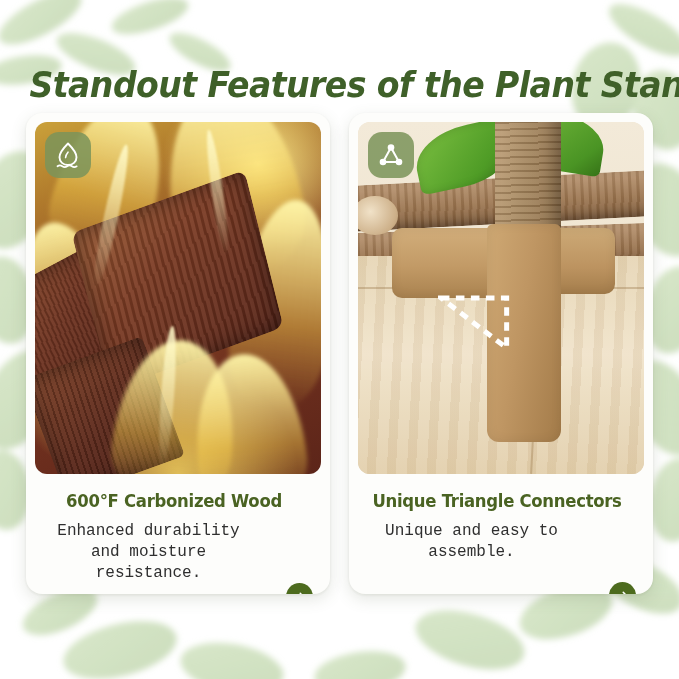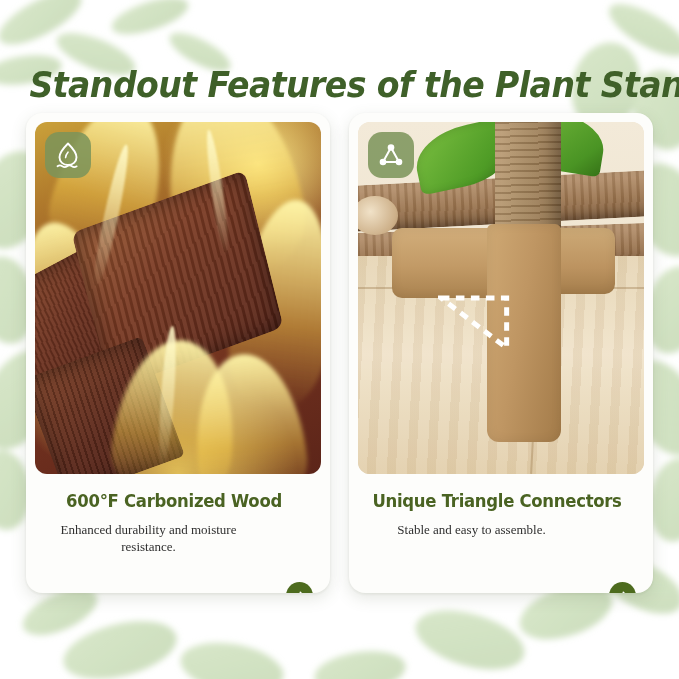--- a/index.html
+++ b/index.html
@@ -266,22 +266,22 @@
     font-weight: bold;
     font-size: 17px;
     letter-spacing: -0.3px;
     color: #4a6322;
     margin: 0 0 10px 0;
     transform: scaleX(0.97);
     transform-origin: left center;
     white-space: nowrap;
   }
   .card-desc {
-    font-family: Liberation Serif, serif;
-    font-size: 13px;
+    font-family: Liberation Mono, monospace;
+    font-size: 16px;
     line-height: 1.32;
     color: #2f2f2f;
     margin: 0;
     max-width: 205px;
   }
   .arrow-btn {
     position: absolute;
     right: 17px;
     bottom: -26px;
     width: 27px;
@@ -419,21 +419,21 @@
               <circle cx="13" cy="5.5" r="3.3" fill="#ffffff"></circle>
               <circle cx="5" cy="20" r="3.3" fill="#ffffff"></circle>
               <circle cx="21" cy="20" r="3.3" fill="#ffffff"></circle>
             </svg>
           </span>
         </div>
       </div>
 
       <div class="card-body">
         <h2 class="card-title">Unique Triangle Connectors</h2>
-        <p class="card-desc">Stable and easy to assemble.</p>
+        <p class="card-desc">Unique and easy to assemble.</p>
         <button class="arrow-btn">
           <span>
             <svg width="15" height="15" viewBox="0 0 15 15" xmlns="http://www.w3.org/2000/svg">
               <path d="M3 7.5h8.4M8.3 4.4l3.1 3.1-3.1 3.1" stroke="#ffffff" stroke-width="1.5" stroke-linecap="round" stroke-linejoin="round" fill="none"></path>
             </svg>
           </span>
         </button>
       </div>
     </div>
 

